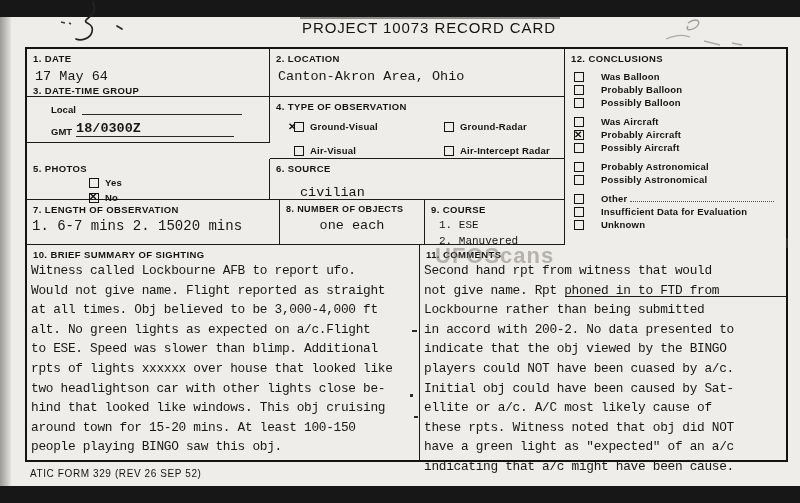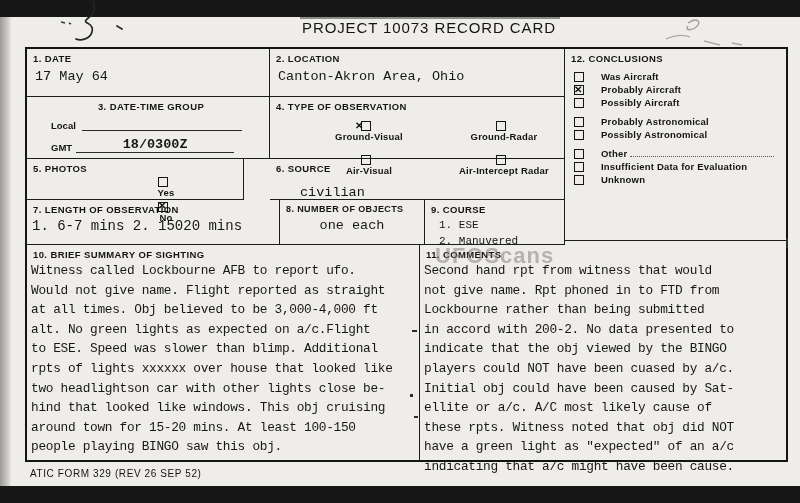--- a/index.html
+++ b/index.html
@@ -22,21 +22,21 @@
   .tw{font-family:"Liberation Mono",monospace;color:#171717;}
   .tw-val{font-size:13.5px;margin:5px 0 0 8px;}
   .tw-block{font-size:12.8px;line-height:19.6px;white-space:pre-line;padding:1px 2px 0 4px;letter-spacing:-0.3px;}
   .dtg-row{display:flex;align-items:flex-end;margin:7px 0 0 24px;font-weight:bold;font-size:9.5px;}
   .uline{display:inline-block;border-bottom:1.3px solid #2a2a2a;height:11px;margin-left:6px;}
   .gmt-val{font-size:13.5px;border-bottom:1.3px solid #2a2a2a;min-width:158px;margin-left:4px;line-height:14px;}
   .ckbox{position:relative;display:inline-block;width:8px;height:8px;border:1.3px solid #141414;flex:none;}
   .ckbox.checked::after{content:"\2715";position:absolute;left:-1px;top:-3px;font-size:10px;font-weight:bold;color:#101010;}
   .ckbox.x-left.checked::after{left:-7px;top:-2px;}
   .obs-grid{display:grid;grid-template-columns:150px 1fr;row-gap:13px;margin:9px 0 0 24px;}
-  .ck-item{display:flex;align-items:center;font-weight:bold;font-size:9.5px;letter-spacing:.2px;flex-direction:column;}
+  .ck-item{display:flex;align-items:center;font-weight:bold;font-size:9.5px;letter-spacing:.2px;}
   .ck-item .ckbox{margin-right:6px;}
   .photo-rows{margin:3px 0 0 62px;display:flex;flex-direction:column;gap:4px;}
   .concl-group{margin:0 6px 6px 9px;}
   .crow{display:flex;align-items:center;font-weight:bold;font-size:9.5px;letter-spacing:.2px;line-height:13px;height:13px;}
   .crow .ckbox{margin-right:17px;}
   .dotfill{flex:1;border-bottom:1.3px dotted #555;margin:0 6px 2px 3px;height:8px;}
   .src-val{font-size:13.5px;margin:11px 0 0 30px;}
   .num-val{font-size:13.5px;text-align:center;margin-top:4px;}
   .course-val{font-size:11px;line-height:16px;white-space:pre-line;margin:2px 0 0 14px;}
   .scribble{position:absolute;z-index:6;}
@@ -74,21 +74,21 @@
 
     <div class="cell br bb" style="left:0;top:0;width:243px;height:48px;">
       <div class="flabel">1. DATE</div>
       <div class="tw tw-val">17 May 64</div>
     </div>
     <div class="cell br bb" style="left:243px;top:0;width:295px;height:48px;">
       <div class="flabel">2. LOCATION</div>
       <div class="tw tw-val">Canton-Akron Area, Ohio</div>
     </div>
 
-    <div class="cell br bb" style="left:0;top:48px;width:243px;height:62px;text-align:center;">
+    <div class="cell br bb" style="left:0;top:32px;width:243px;height:62px;">
       <div class="flabel">3. DATE-TIME GROUP</div>
       <div class="dtg-row">
         <span>Local</span>
         <span class="uline" style="width:160px;"></span>
       </div>
       <div class="dtg-row" style="">
         <span>GMT</span>
         <span class="tw gmt-val">18/0300Z</span>
       </div>
     </div>
@@ -107,21 +107,21 @@
           <span class="ckbox"></span>
           <span>Air-Visual</span>
         </div>
         <div class="ck-item">
           <span class="ckbox"></span>
           <span>Air-Intercept Radar</span>
         </div>
       </div>
     </div>
 
-    <div class="cell br bb" style="left:0;top:110px;width:217px;height:41px;">
+    <div class="cell br bb" style="left:0;top:110px;width:243px;height:41px;">
       <div class="flabel">5. PHOTOS</div>
       <div class="photo-rows">
         <div class="ck-item">
           <span class="ckbox"></span>
           <span>Yes</span>
         </div>
         <div class="ck-item">
           <span class="ckbox checked"></span>
           <span>No</span>
         </div>
@@ -139,22 +139,36 @@
     <div class="cell br bb" style="left:253px;top:151px;width:145px;height:45px;">
       <div class="flabel" style="font-size:9px;">8. NUMBER OF OBJECTS</div>
       <div class="tw num-val">one each</div>
     </div>
     <div class="cell br bb" style="left:398px;top:151px;width:140px;height:45px;">
       <div class="flabel">9. COURSE</div>
       <div class="tw course-val">1. ESE
 2. Manuvered</div>
     </div>
 
-    <div class="cell bb" style="left:538px;top:0;width:221px;height:192px;">
+    <div class="cell bb" style="left:538px;top:0;width:221px;height:248px;">
       <div class="flabel" style="margin-bottom:6px;">12. CONCLUSIONS</div>
+      <div class="concl-group">
+        <div class="crow">
+          <span class="ckbox"></span>
+          <span>Was Balloon</span>
+        </div>
+        <div class="crow">
+          <span class="ckbox"></span>
+          <span>Probably Balloon</span>
+        </div>
+        <div class="crow">
+          <span class="ckbox"></span>
+          <span>Possibly Balloon</span>
+        </div>
+      </div>
       <div class="concl-group">
         <div class="crow">
           <span class="ckbox"></span>
           <span>Was Aircraft</span>
         </div>
         <div class="crow">
           <span class="ckbox checked"></span>
           <span>Probably Aircraft</span>
         </div>
         <div class="crow">

